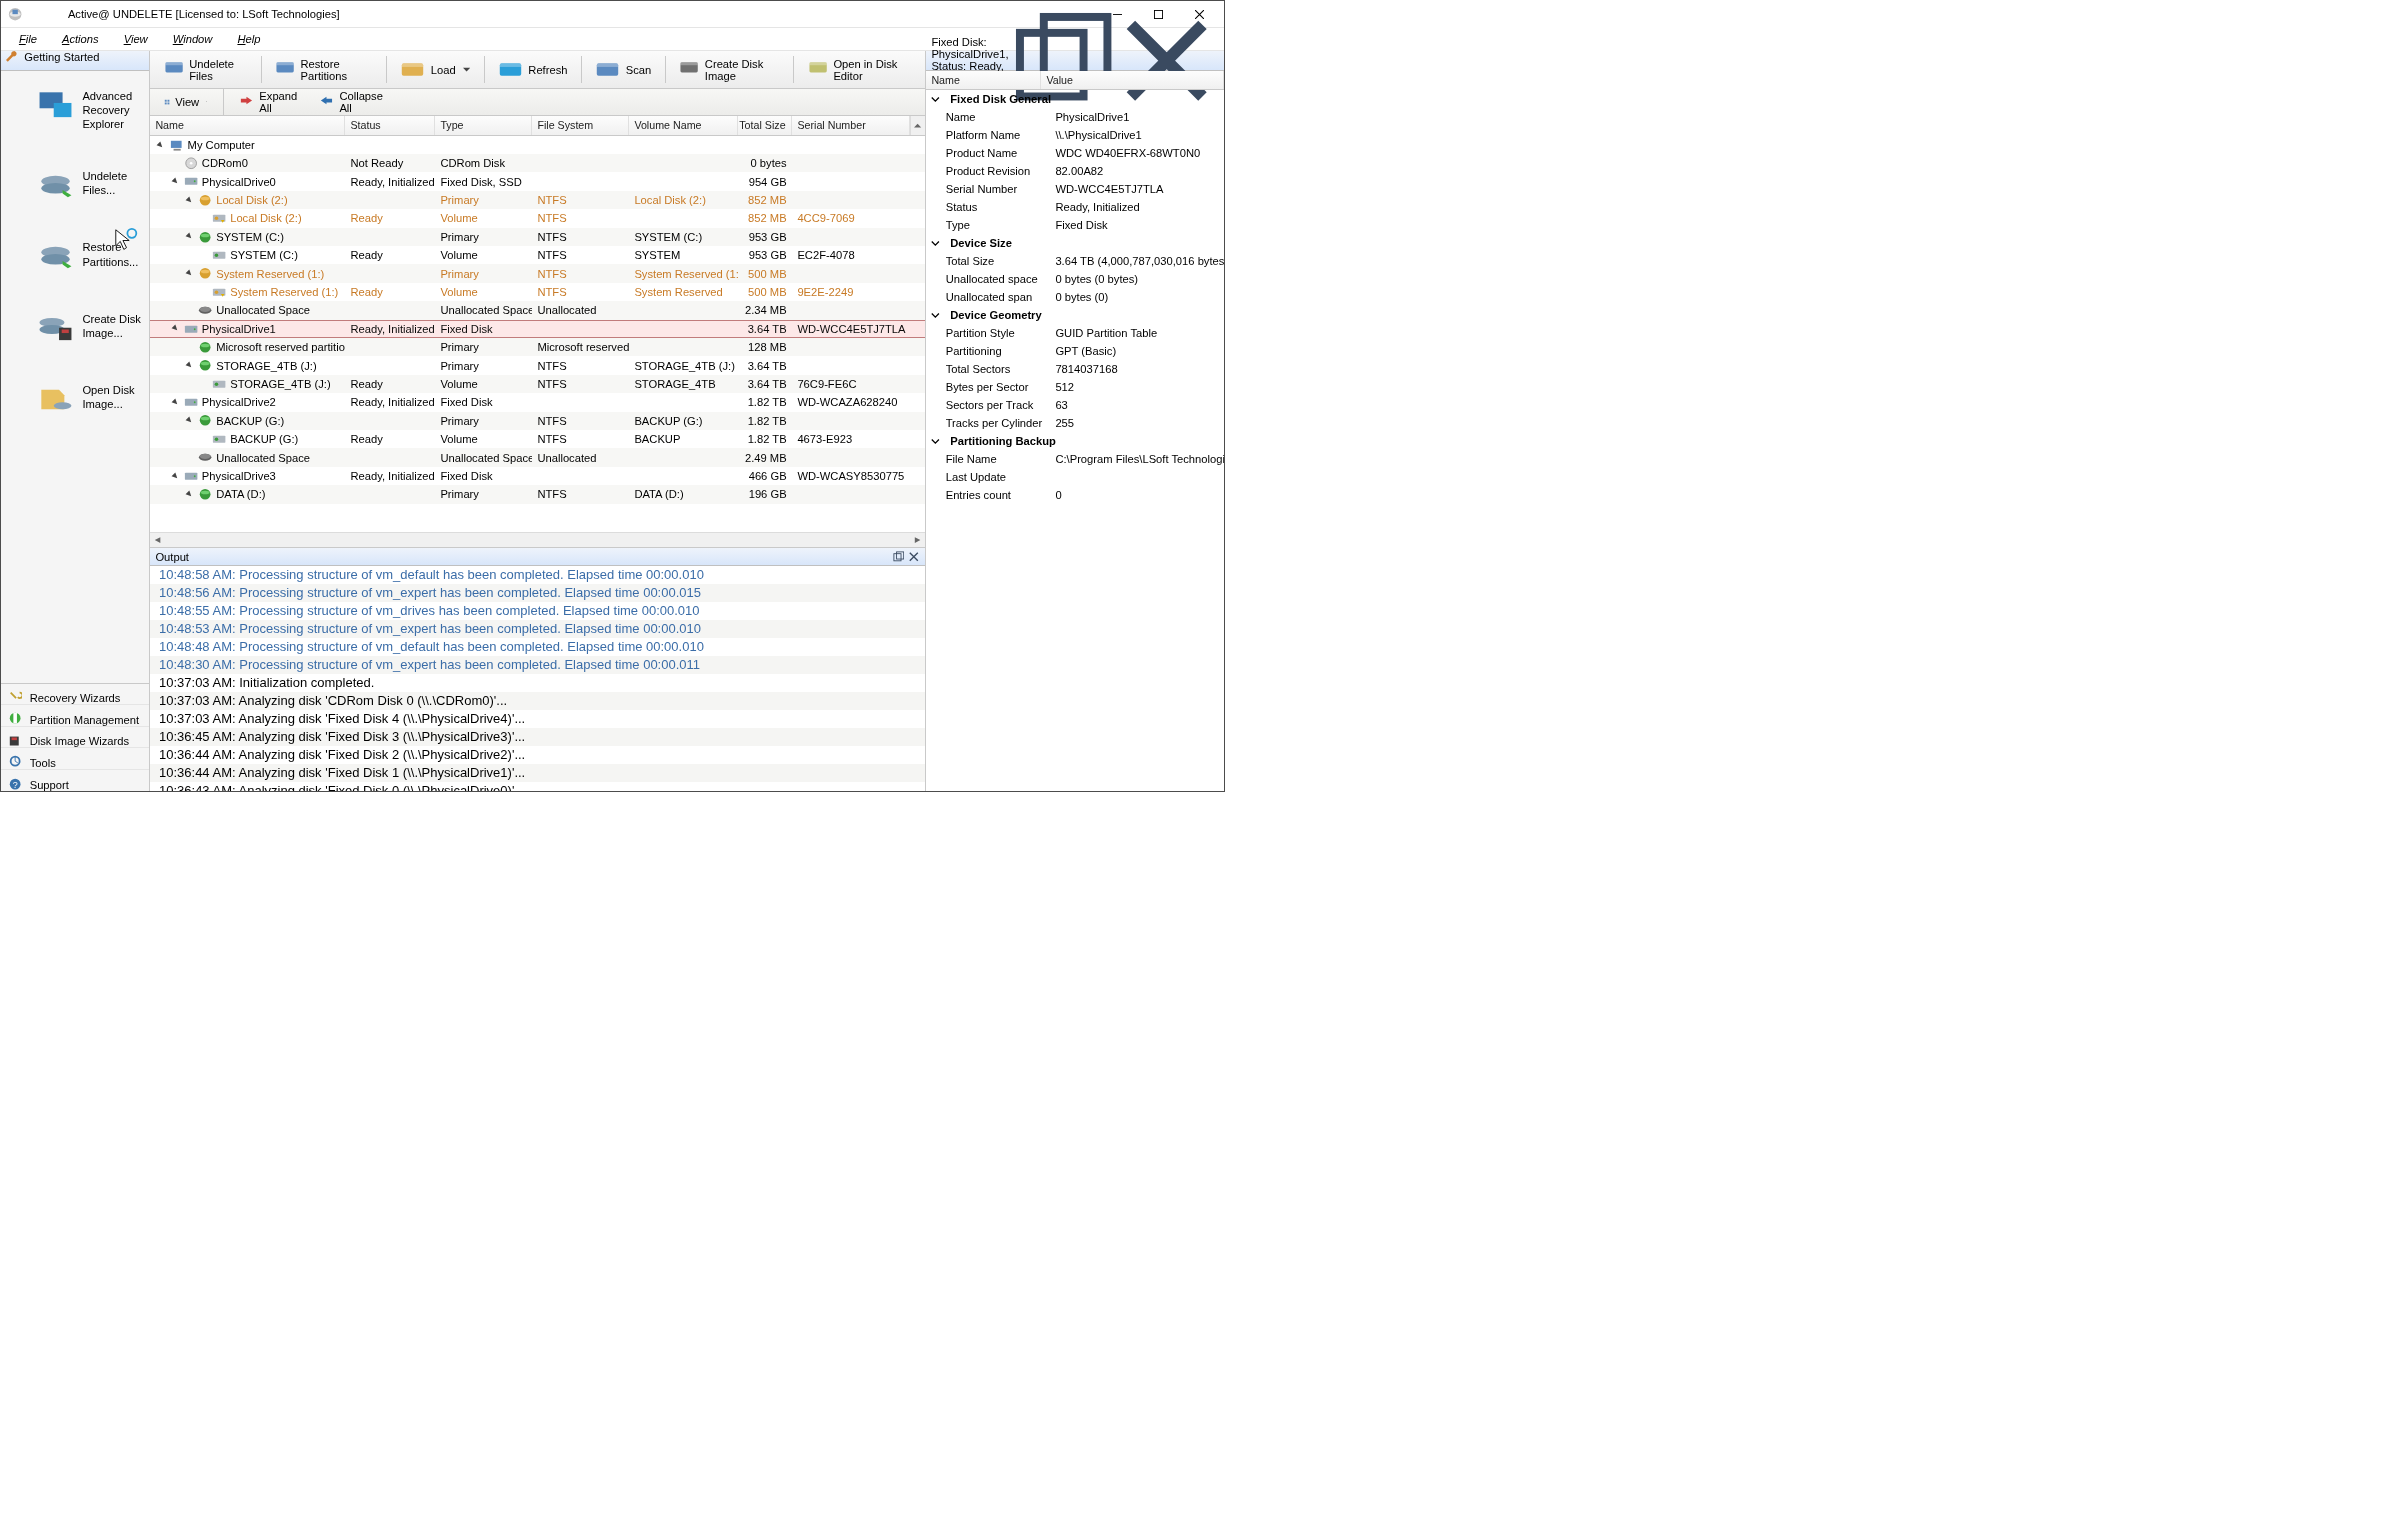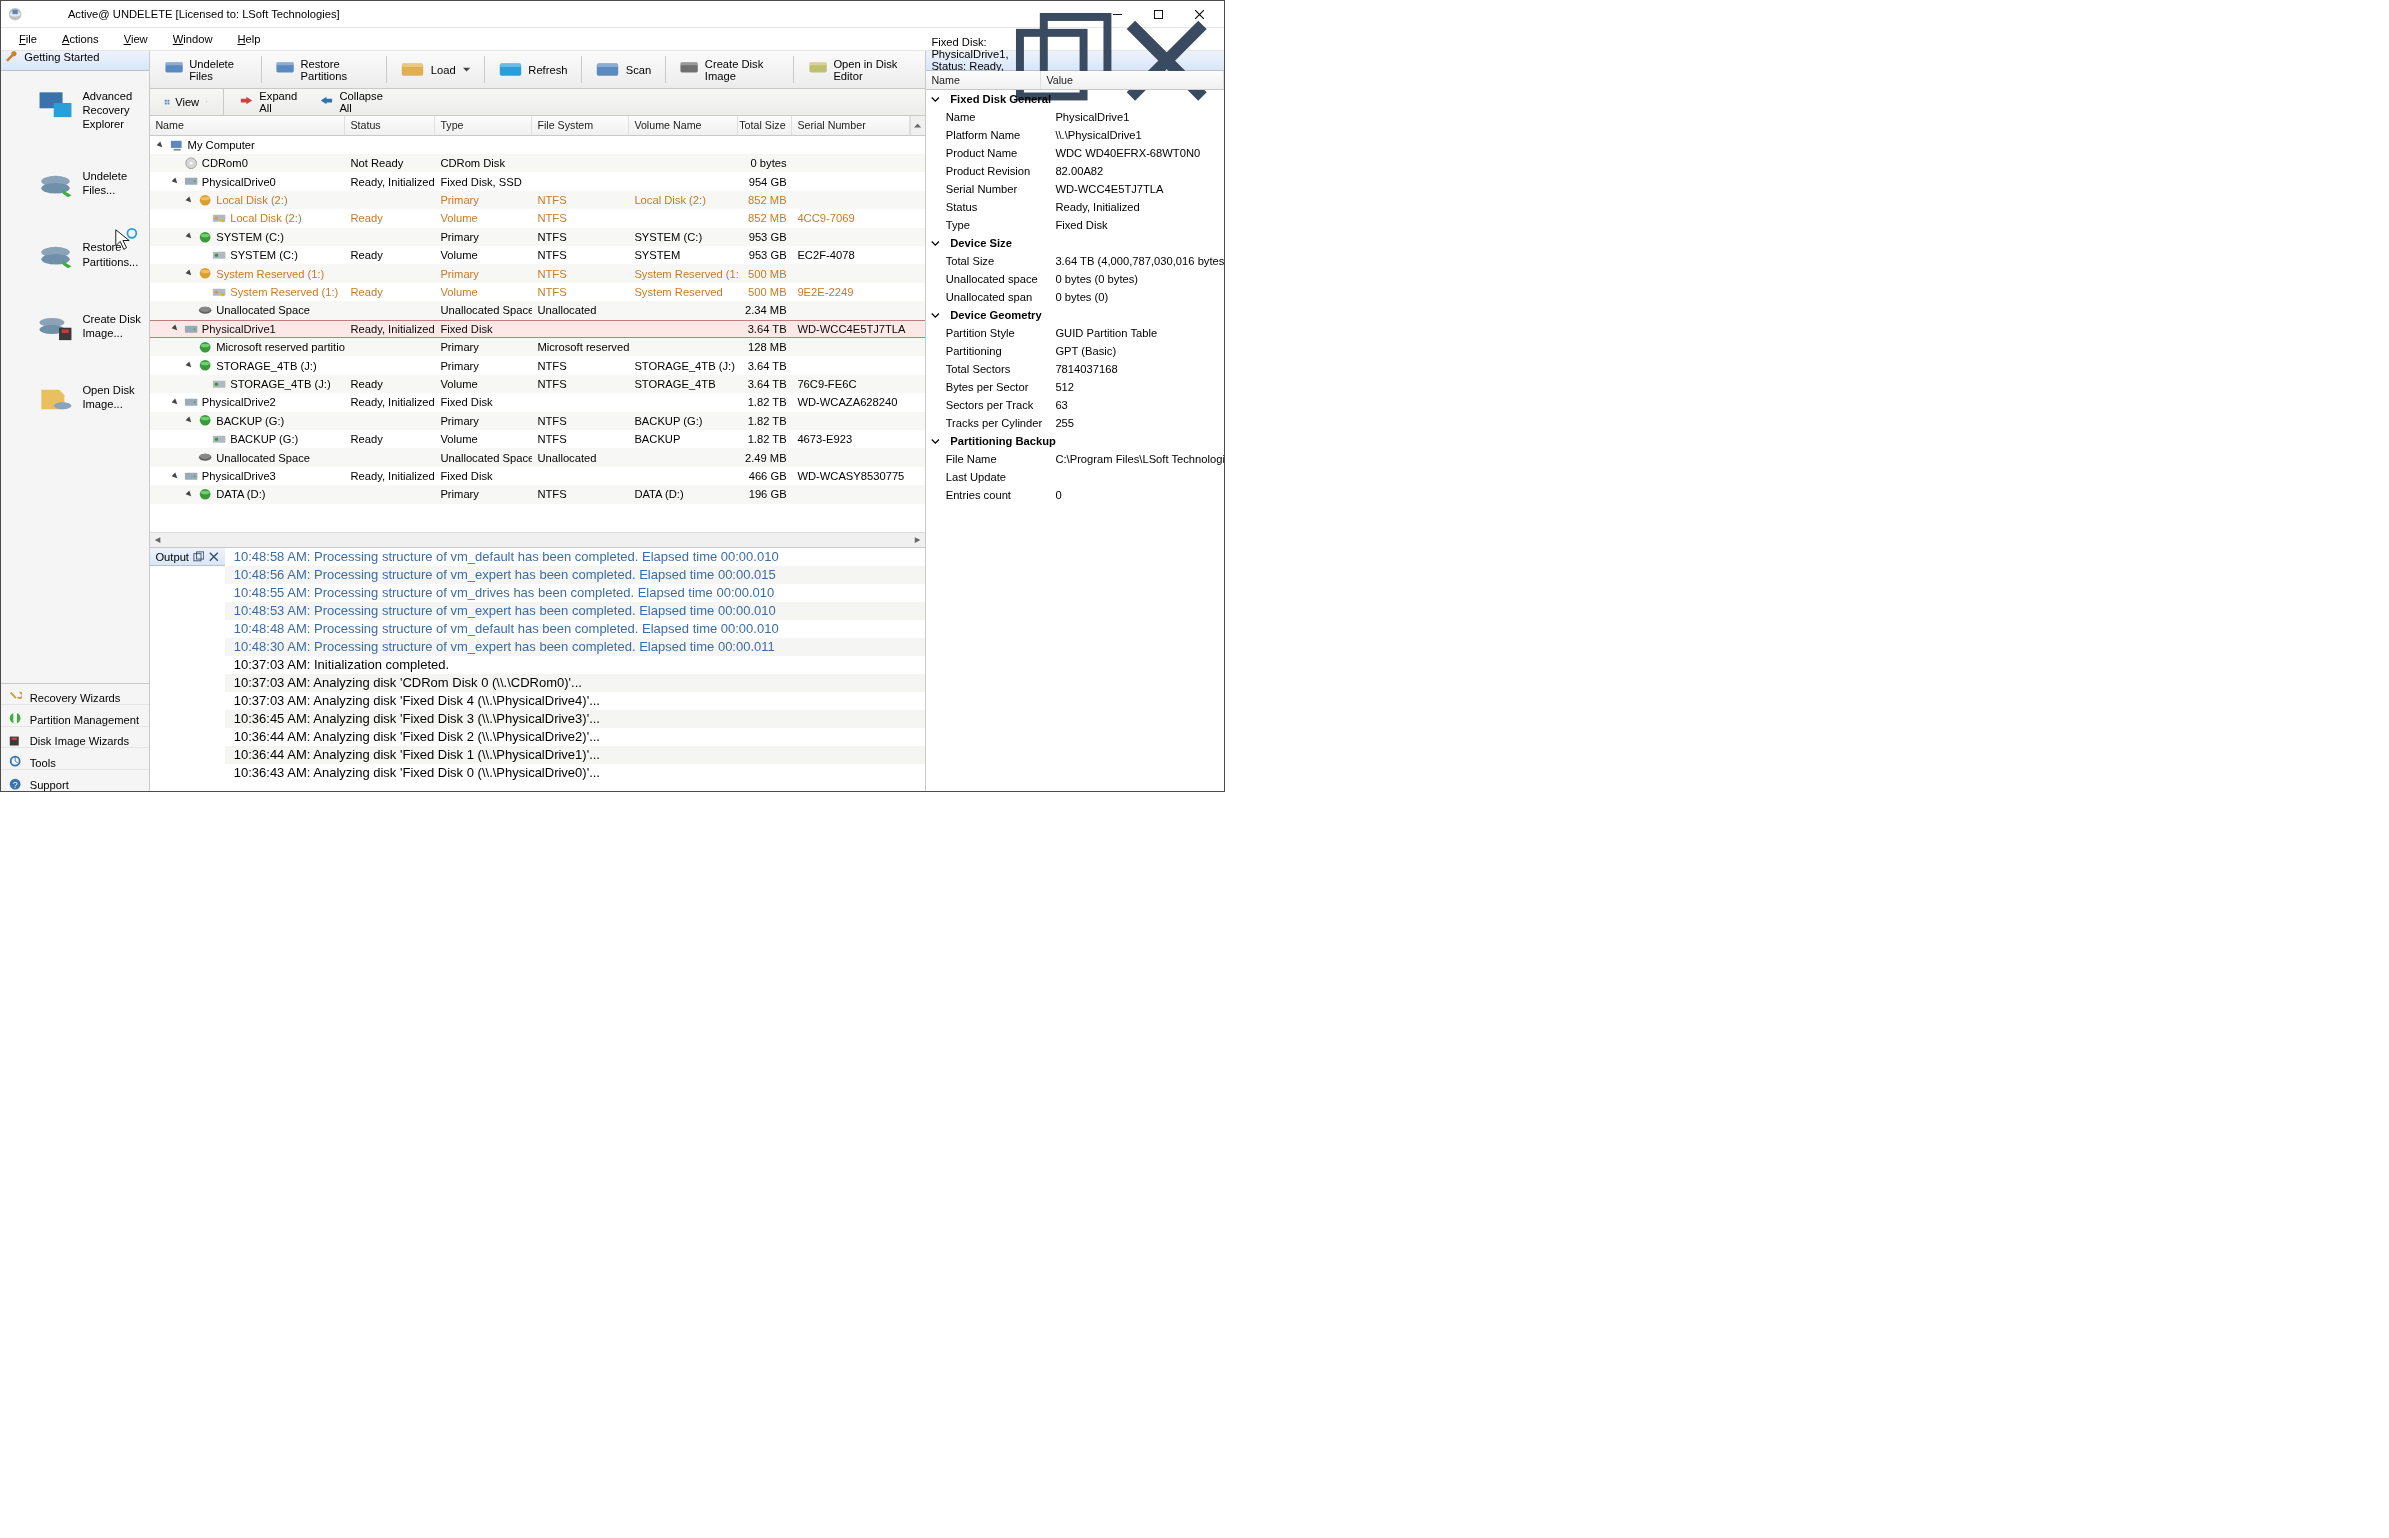--- a/index.html
+++ b/index.html
@@ -3,21 +3,21 @@
 <meta charset="utf-8">
 <style>
   * { box-sizing: border-box; font-family: "Segoe UI", Tahoma, sans-serif; }
   html, body { margin: 0; padding: 0; height: 100%; background: #fff; font-size: 11.2px; color: #000; }
   .window { width: 1225px; height: 792px; border: 0.9px solid #4c4c4c; display: flex; flex-direction: column; background: #fff; }
   .titlebar { height: 27px; background: #fff; display: flex; align-items: center; padding: 0 3.6px; border-bottom: 0.9px solid #e5e5e5; }
   .titlebar .tb-icon { width: 14.3px; height: 14.3px; margin: 0 5.4px 0 3.6px; }
   .titlebar .tb-title { flex: 1; font-size: 11.2px; margin-left: 40px; }
   .titlebar .tb-btn { width: 41px; height: 25px; display: flex; align-items: center; justify-content: center; }
   .menubar { height: 23px; background: #fff; display: flex; align-items: center; padding: 0 5.4px; border-bottom: 0.9px solid #e5e5e5; }
-  .menubar .mitem { padding: 1.8px 12.5px; cursor: default; }
+  .menubar .mitem { padding: 1.8px 12.5px; cursor: default; font-style: italic; }
   .menubar .mitem .ul { text-decoration: underline; }
   .body { flex: 1; display: flex; min-height: 0; }
   .sidebar { width: 149px; background: #f5f5f5; border-right: 0.9px solid #c9c9c9; display: flex; flex-direction: column; }
   .sb-header { height: 19.7px; background: linear-gradient(#eef3fb, #d8e6fa); border-bottom: 0.9px solid #c0c0c0; display: flex; padding: 0 5.4px; font-size: 11.2px; }
   .sb-header .sbicon { width: 12.5px; height: 12.5px; margin-right: 5.4px; }
   .sb-tasklist { flex: 1; display: flex; flex-direction: column; padding: 5.4px 1.8px; gap: 1.8px; overflow: hidden; margin-left: 28px; }
   .sb-task { display: flex; align-items: flex-start; gap: 7.2px; padding: 10.7px 5.4px 23px 5.4px; cursor: default; }
   .sb-task .big-icon { width: 39px; height: 36px; flex: 0 0 39px; }
   .sb-task .tlabel { padding-top: 1.8px; line-height: 14.3px; }
   .sb-bottom { border-top: 0.9px solid #c9c9c9; }
@@ -47,21 +47,21 @@
   .grow:nth-child(even) { background: #f7f7f5; }
   .grow .cell { overflow: hidden; text-overflow: clip; padding: 0 5.4px; }
   .grow .c-name { display: flex; align-items: center; gap: 3.6px; }
   .expander { width: 10.7px; height: 10.7px; display: inline-flex; align-items: center; justify-content: center; color: #444; flex: 0 0 10.7px; }
   .node-icon { width: 14.3px; height: 12.5px; flex: 0 0 14.3px; }
   .orange { color: #c87a25; }
   .sel-row { background: #fde8e8 !important; border-top: 0.9px solid #c17c7c; border-bottom: 0.9px solid #c17c7c; }
   .sel-row .cell { color: #0a0a0a; }
   .hscroll { height: 15px; background: #f0f0f0; border-top: 0.9px solid #dcdcdc; display: flex; align-items: center; }
   .hscroll .arrow { width: 15px; height: 13.4px; display: flex; align-items: center; justify-content: center; color: #666; }
-  .output-panel { height: 244px; border-top: 0.9px solid #c9c9c9; display: flex; flex-direction: row; }
+  .output-panel { height: 244px; border-top: 0.9px solid #c9c9c9; display: flex; flex-direction: column; }
   .panel-hdr { height: 18px; background: linear-gradient(#eef3fb, #d8e6fa); border-bottom: 0.9px solid #c0c0c0; display: flex; align-items: center; padding: 0 5.4px; font-size: 11.2px; }
   .panel-hdr .spacer { flex: 1; }
   .panel-hdr .phicon { width: 11.6px; height: 11.6px; margin-left: 3.6px; color: #3a4a60; cursor: default; }
   .out-body { flex: 1; overflow: auto; font-family: Consolas, "Courier New", monospace; font-size: 13px; line-height: 18px; }
   .out-body .line { padding: 0 9px; white-space: nowrap; }
   .out-body .line:nth-child(even) { background: #f5f5f3; }
   .out-body .line.blue { color: #3b6da8; }
   .rpanel { width: 299px; border-left: 0.9px solid #c9c9c9; display: flex; flex-direction: column; }
   .rp-head { height: 19.7px; background: linear-gradient(#eef3fb, #d8e6fa); border-bottom: 0.9px solid #c0c0c0; display: flex; align-items: center; padding: 0 5.4px; }
   .rp-head .spacer { flex: 1; }

